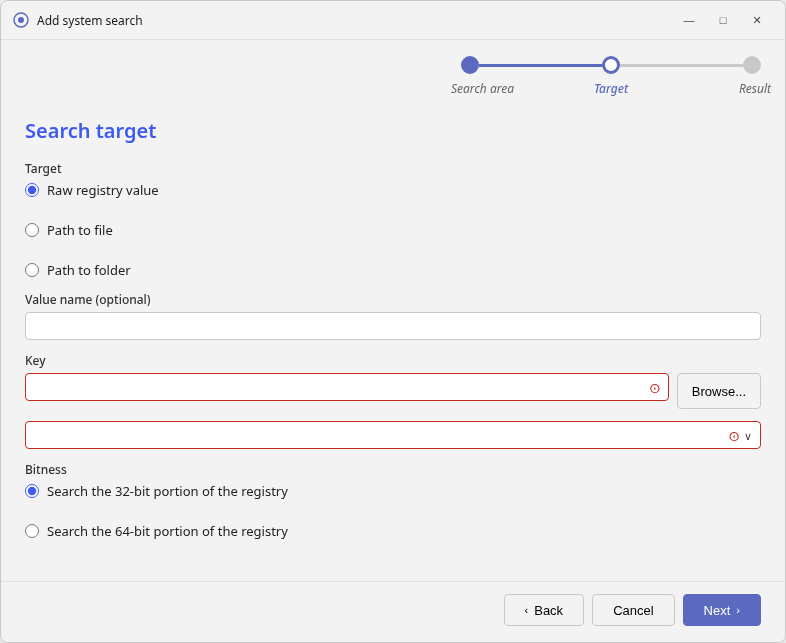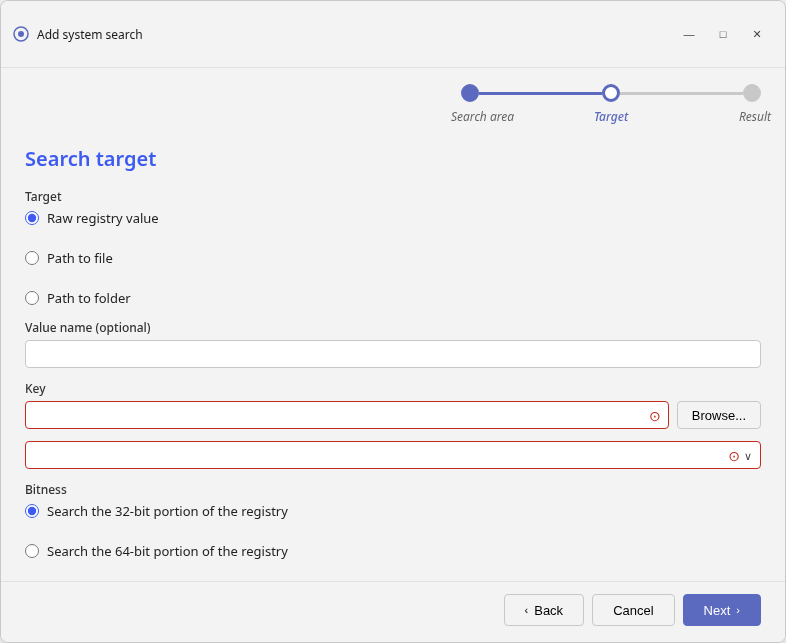--- a/index.html
+++ b/index.html
@@ -20,21 +20,21 @@
       border: 1px solid #c8c8c8;
       border-radius: 8px;
       display: flex;
       flex-direction: column;
       box-shadow: 0 4px 20px rgba(0,0,0,0.15);
       overflow: hidden;
     }
     .titlebar {
       display: flex;
       align-items: center;
-      padding: 22px 12px;
+      padding: 8px 12px;
       background: #f3f3f3;
       border-bottom: 1px solid #e0e0e0;
       user-select: none;
       min-height: 36px;
     }
     .titlebar-icon {
       width: 16px;
       height: 16px;
       margin-right: 8px;
     }
@@ -199,21 +199,21 @@
     .input-error-icon {
       position: absolute;
       right: 8px;
       top: 50%;
       transform: translateY(-50%);
       color: #c42b1c;
       font-size: 14px;
       pointer-events: none;
     }
     .browse-btn {
-      height: 28px;
+      height: 36px;
       padding: 0 14px;
       border: 1px solid #c8c8c8;
       border-radius: 4px;
       background: #f3f3f3;
       font-size: 13px;
       cursor: pointer;
       white-space: nowrap;
       flex-shrink: 0;
     }
     .root-input-inner {

